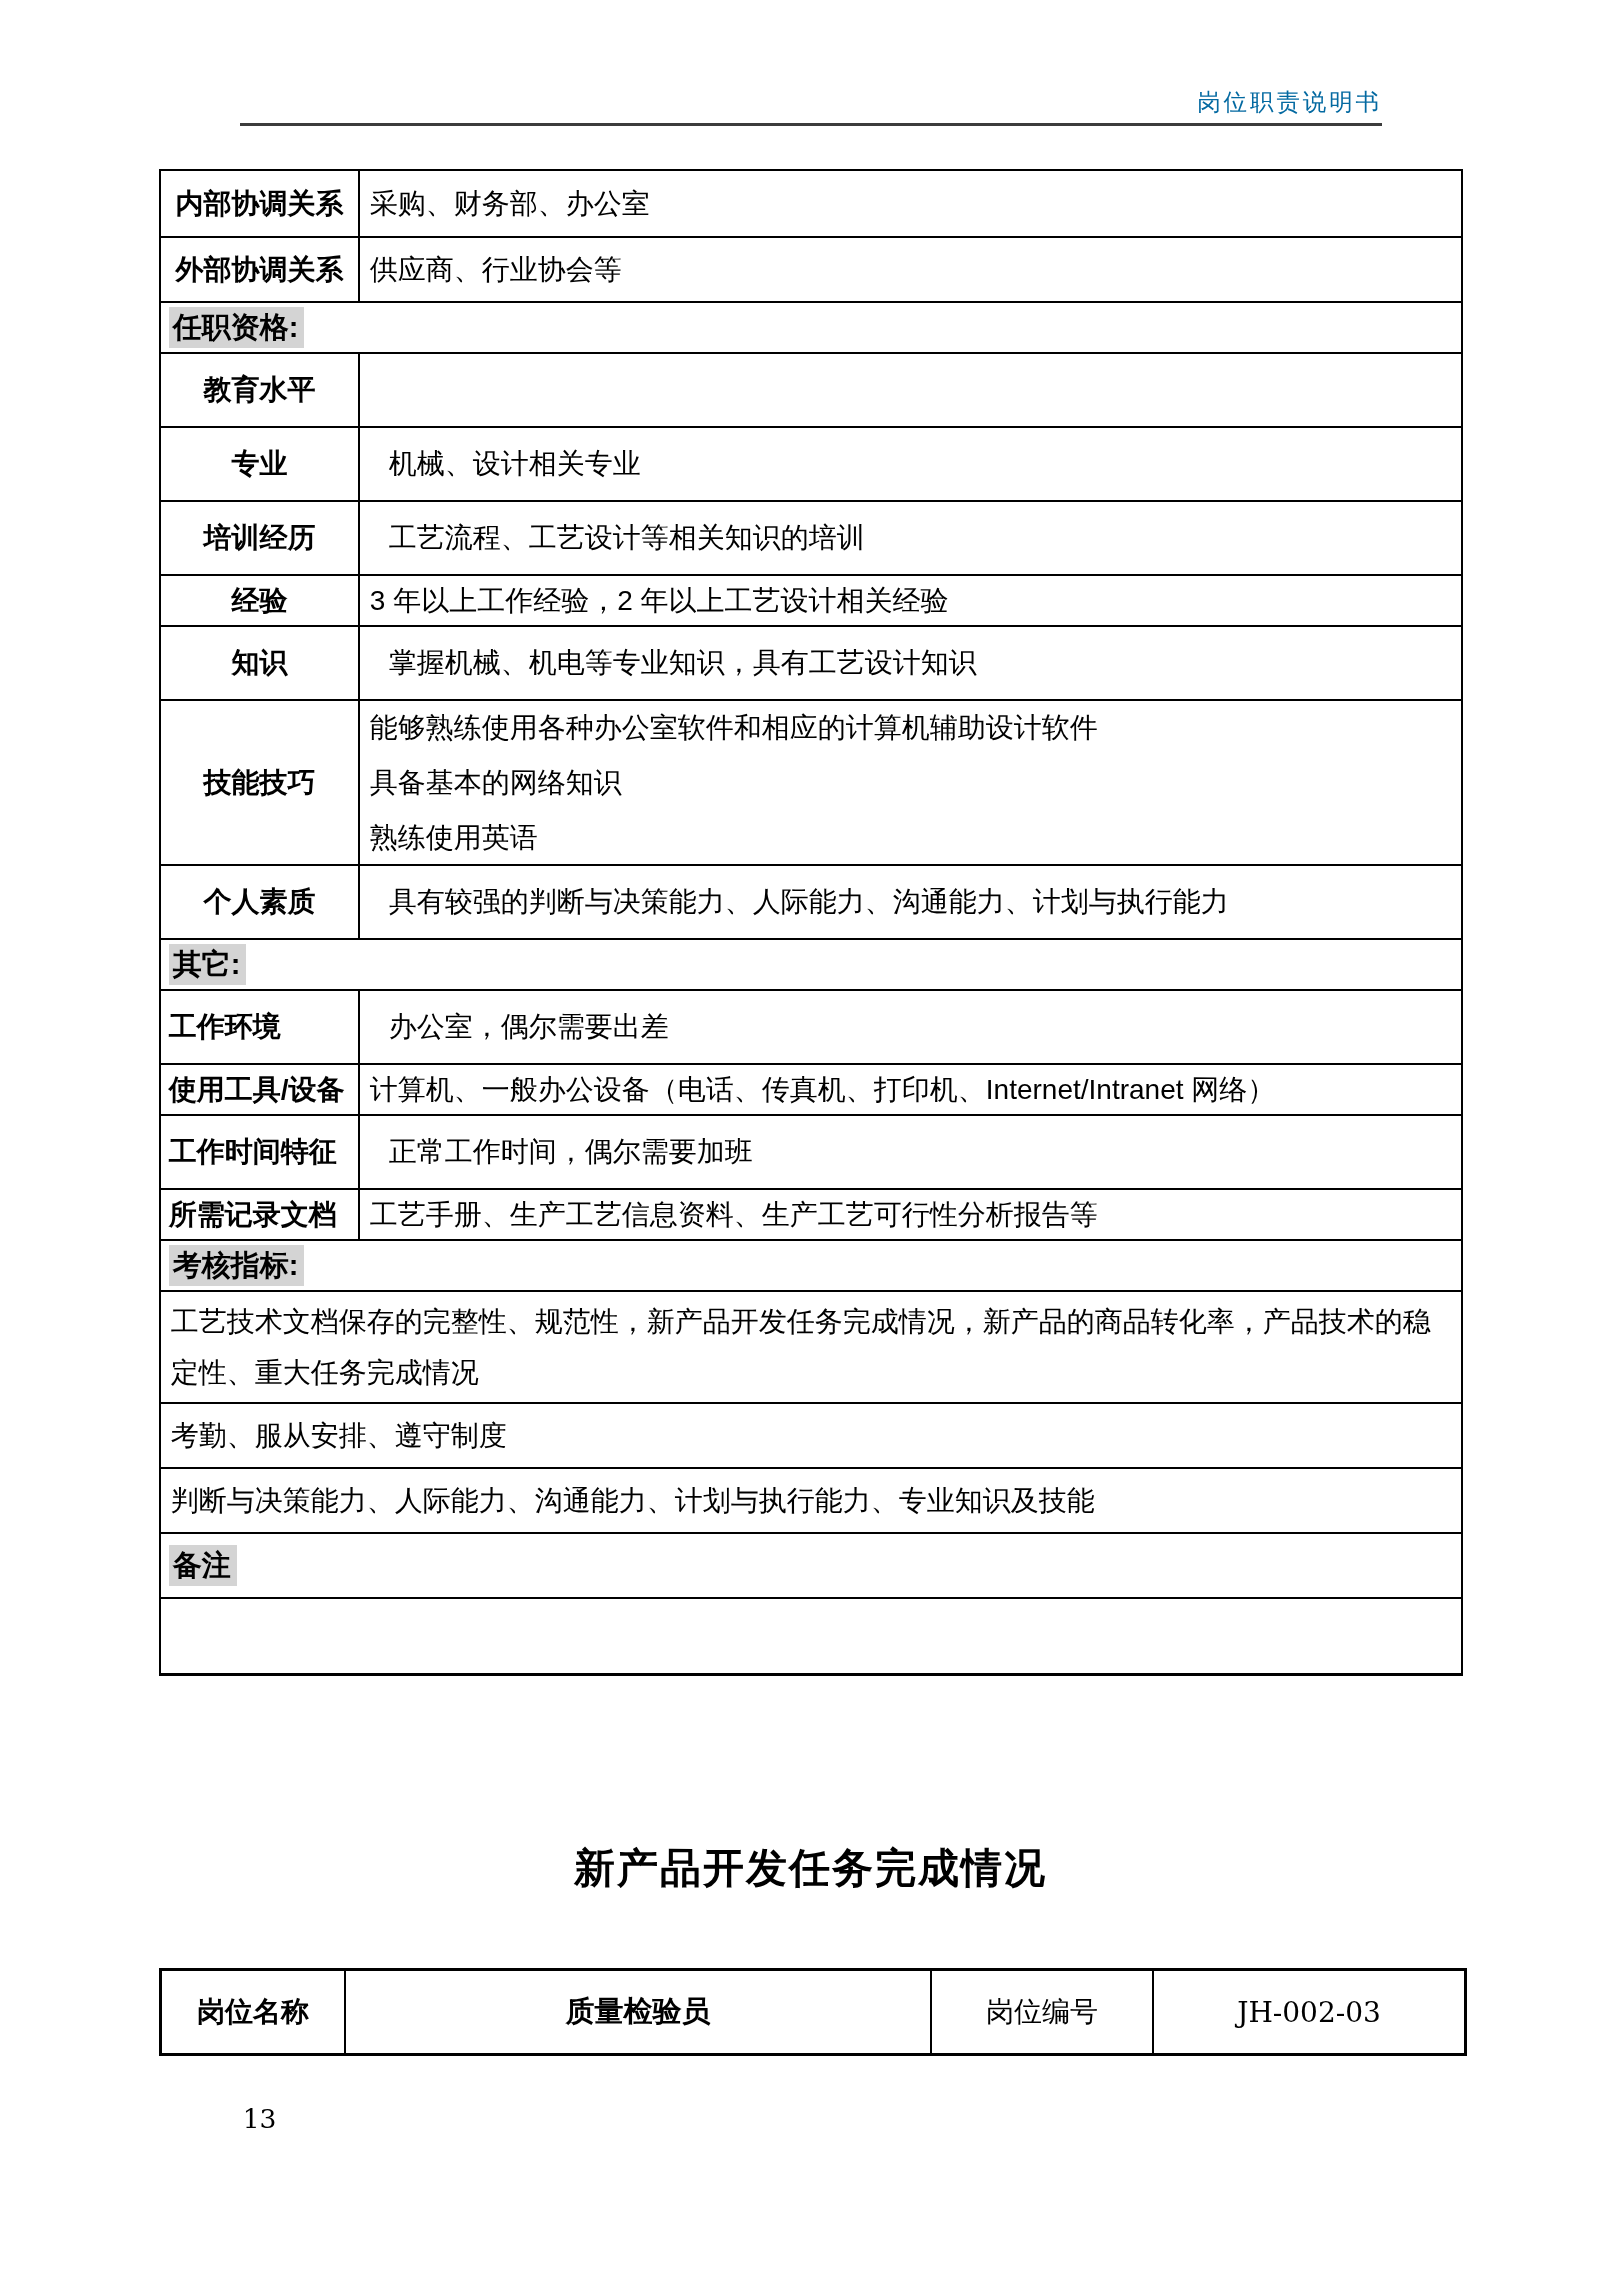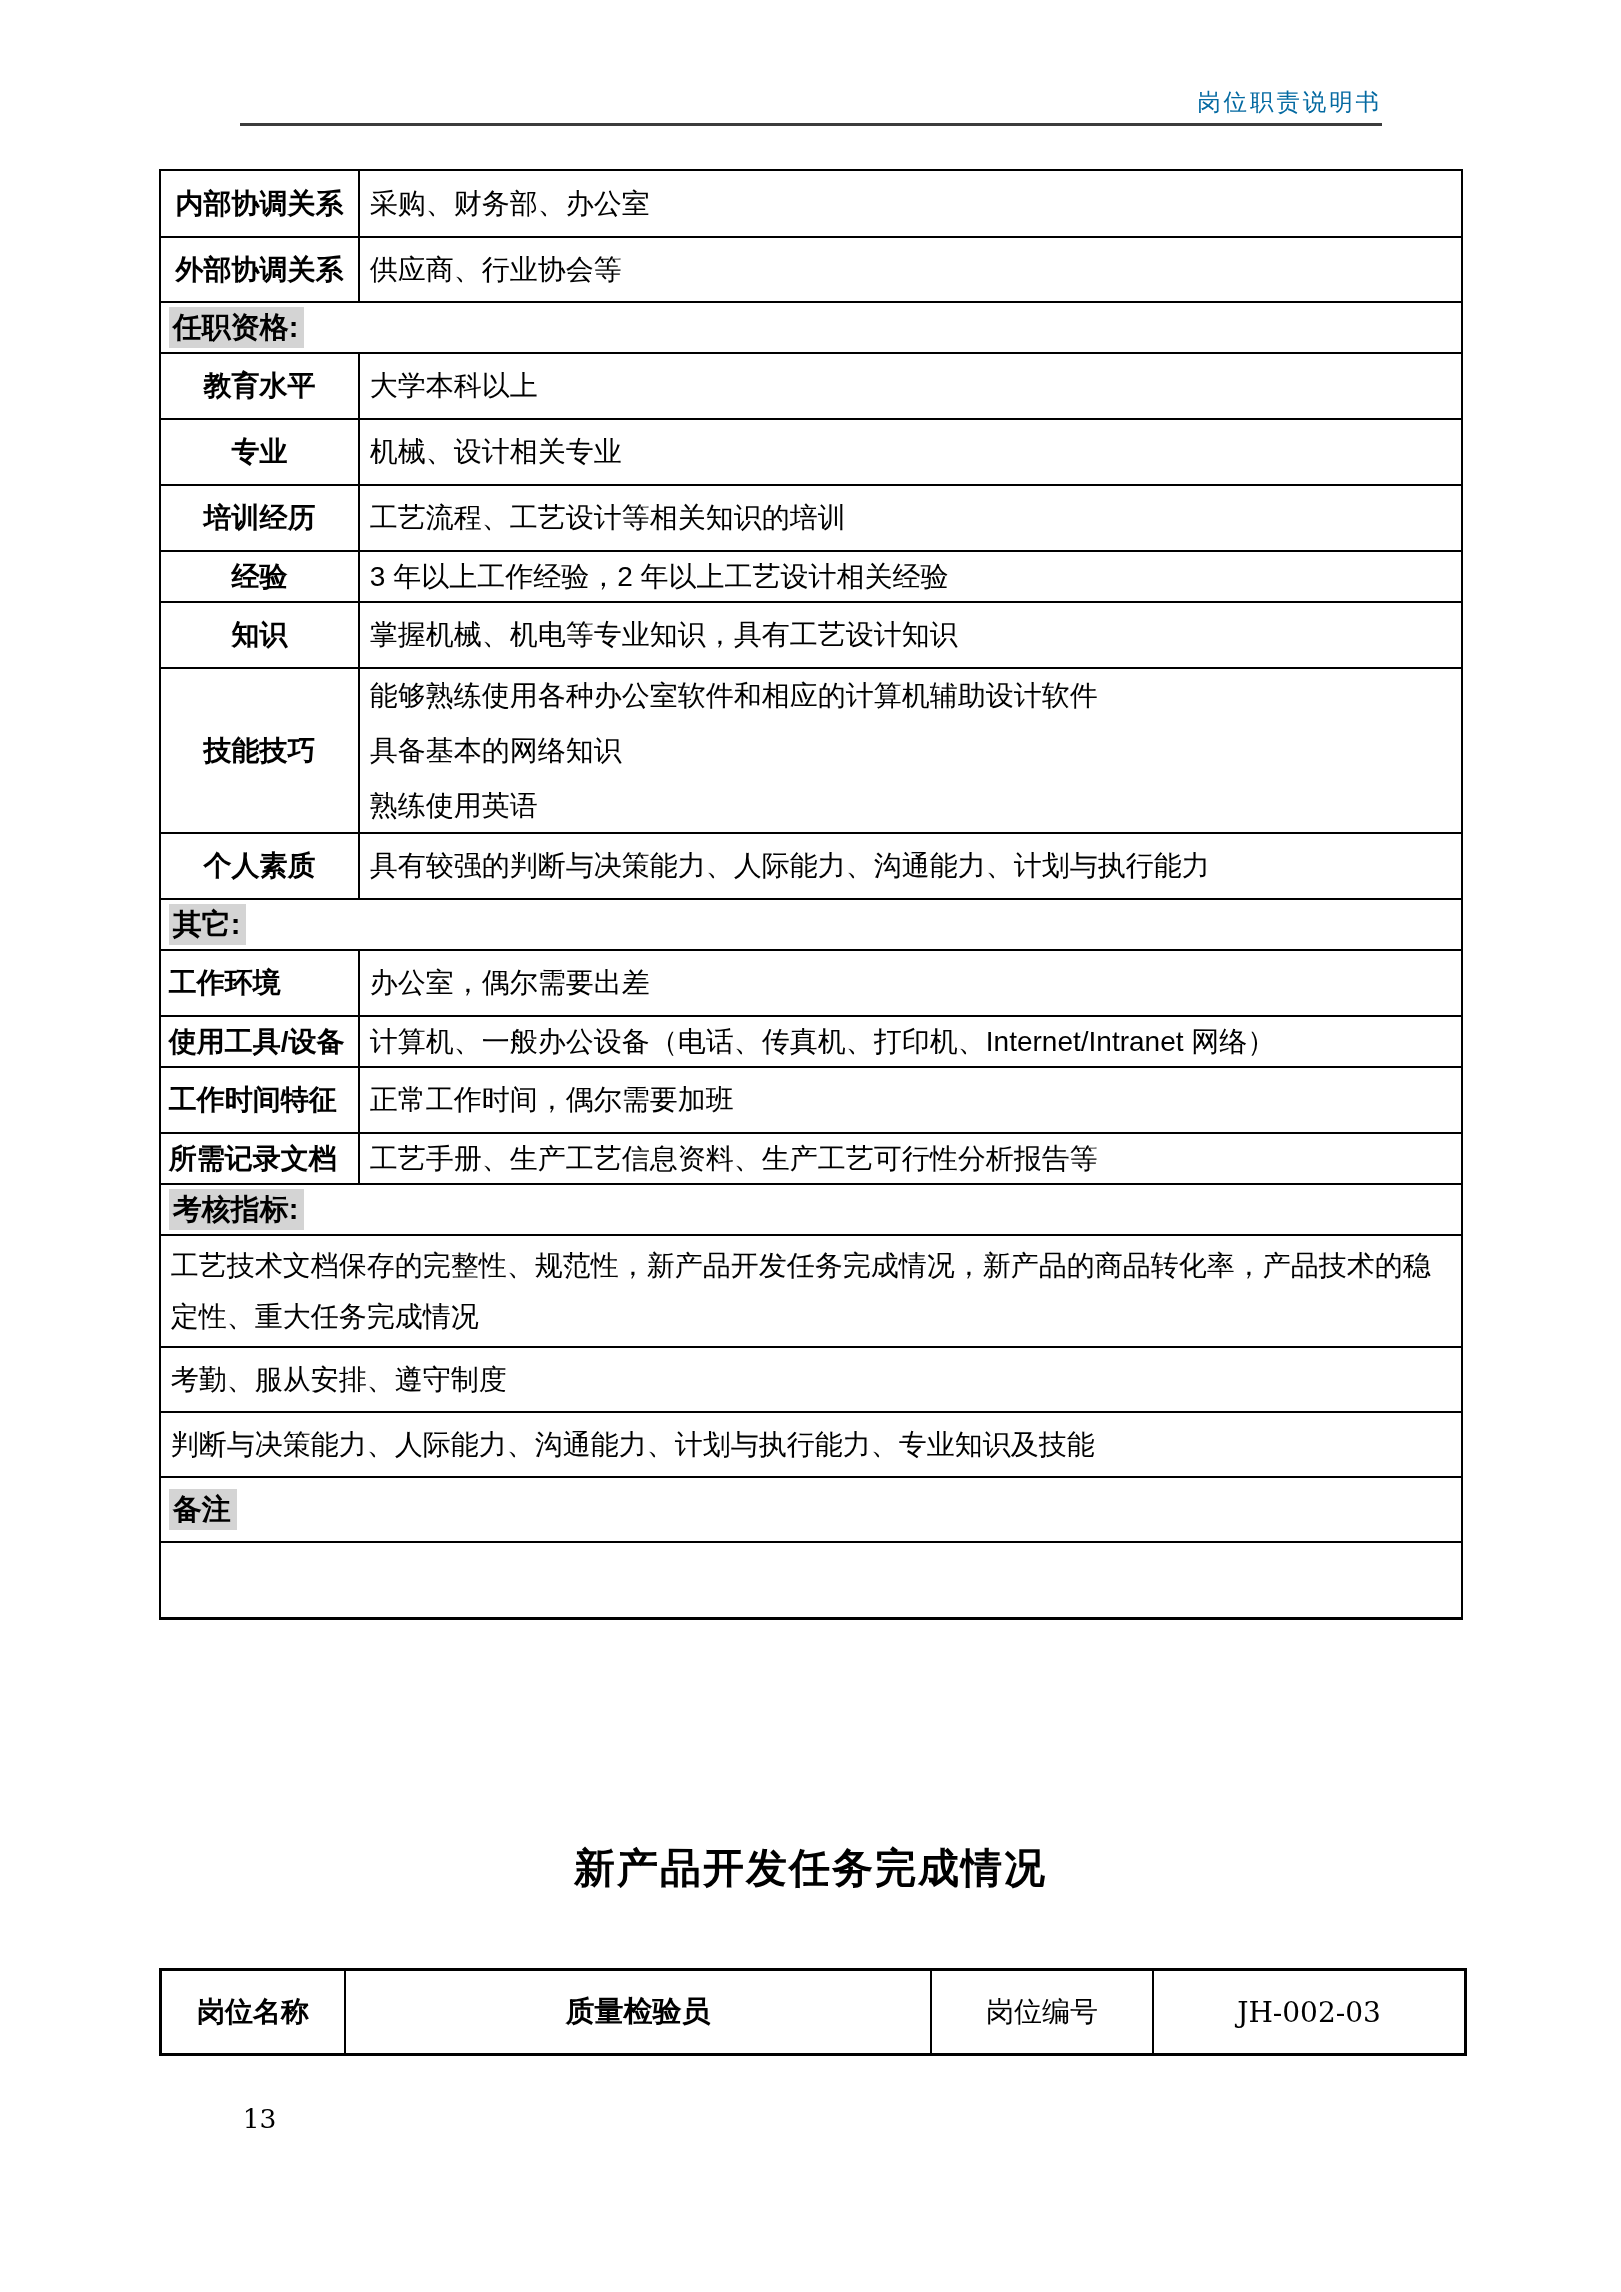--- a/index.html
+++ b/index.html
@@ -25,21 +25,21 @@
   
   .main-table{
     position:absolute;left:159px;top:169px;width:1304px;
     border:2.9px solid #000;border-bottom-width:3.9px;
     box-sizing:border-box;
     background:#fff;
   }
   .row{display:flex;box-sizing:border-box;align-items:stretch;}
   .row+.row{border-top:2px solid #000;}
   .row.thick-top{border-top:2.9px solid #000;}
-  .h66{height:65px;} .h67{height:66px;} .h68{height:51px;}
+  .h66{height:65px;} .h67{height:74px;gap:19px;} .h68{height:51px;}
   .h78{height:76px;} .h114{height:112px;} .h168{height:165px;}
   .cell{box-sizing:border-box;display:flex;align-items:center;}
   .label-cell{
     width:199px;flex:0 0 199px;border-right:2px solid #000;
     font-weight:700;font-size:28px;justify-content:center;
     text-align:center;padding:0 3.9px;
   }
   .label-cell.left{justify-content:flex-start;text-align:left;padding-left:7.8px;}
   .content-cell{flex:1;font-size:28px;padding:0 11.8px 0 9.8px;}
   .content-cell.multiline{flex-direction:column;align-items:flex-start;justify-content:center;}
@@ -100,21 +100,20 @@
       <div class="cell label-cell">外部协调关系</div>
       <div class="cell content-cell">供应商、行业协会等</div>
     </div>
 
     <div class="row section-row thick-top h68">
       <span class="section-hl">任职资格:</span>
     </div>
 
     <div class="row thick-top h67">
       <div class="cell label-cell">教育水平</div>
-      <div class="cell content-cell">大学本科以上</div>
     </div>
 
     <div class="row h67">
       <div class="cell label-cell">专业</div>
       <div class="cell content-cell">机械、设计相关专业</div>
     </div>
 
     <div class="row h67">
       <div class="cell label-cell">培训经历</div>
       <div class="cell content-cell">工艺流程、工艺设计等相关知识的培训</div>

